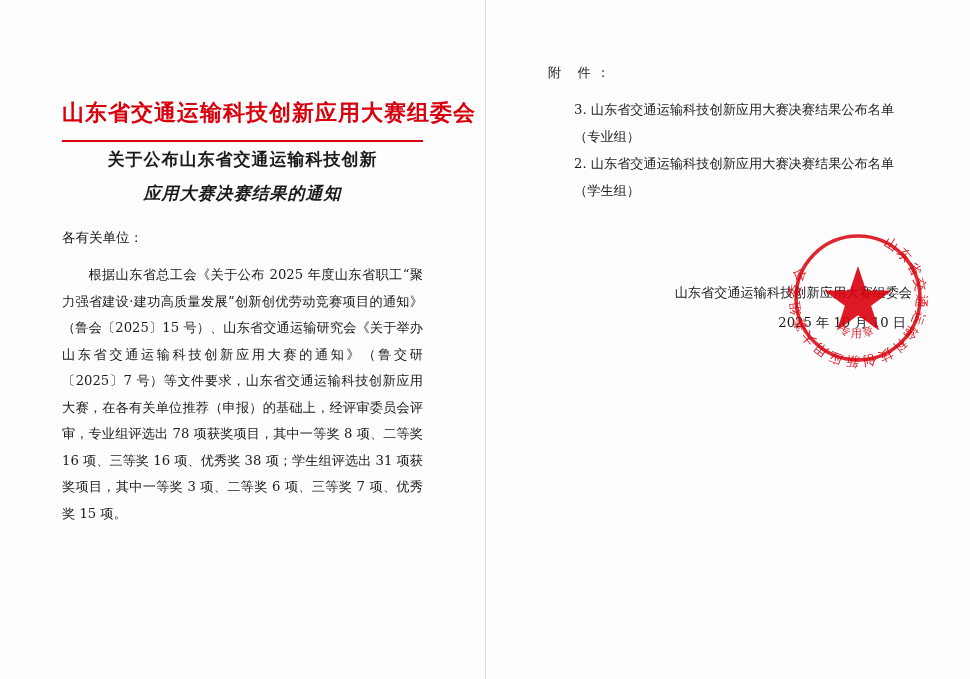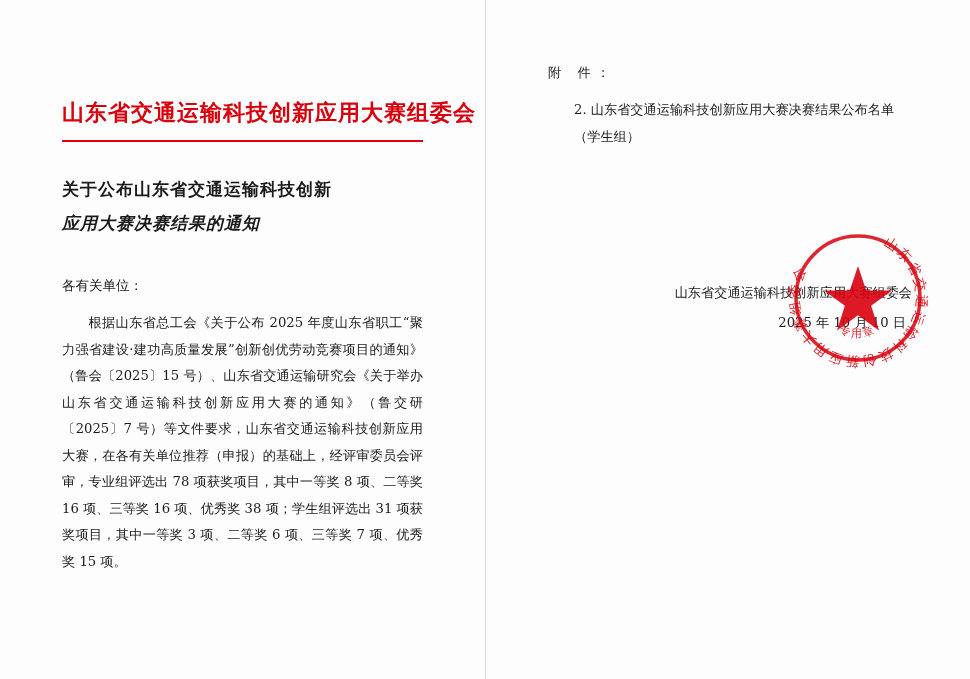--- a/index.html
+++ b/index.html
@@ -47,32 +47,32 @@
     letter-spacing: 1px;
     font-family: "DejaVu Serif", "Liberation Serif", serif;
     white-space: nowrap;
   }
   .red-rule {
     margin-top: 12px;
     height: 2px;
     background: #d8000c;
   }
   .doc-title {
-    margin-top: 30px;
+    text-align: center;
     font-size: 17px;
     font-weight: bold;
     line-height: 34px;
     letter-spacing: 1px;
   }
   .doc-title .line2 {
     display: block;
     font-style: italic;
   }
   .salutation {
-    margin-top: 32px;
+    margin-top: 14px;
     font-size: 13.5px;
     line-height: 26px;
   }
   .body-p {
     font-size: 13.2px;
     line-height: 26.5px;
     text-align: justify;
     text-justify: inter-ideograph;
     text-indent: 2em;
     margin: 12px 0 0 0;
@@ -157,23 +157,25 @@
     <p class="body-p">根据山东省总工会《关于公布 2025 年度山东省职工“聚力强省建设·建功高质量发展”创新创优劳动竞赛项目的通知》（鲁会〔2025〕15 号）、山东省交通运输研究会《关于举办山东省交通运输科技创新应用大赛的通知》（鲁交研〔2025〕7 号）等文件要求，山东省交通运输科技创新应用大赛，在各有关单位推荐（申报）的基础上，经评审委员会评审，专业组评选出 78 项获奖项目，其中一等奖 8 项、二等奖 16 项、三等奖 16 项、优秀奖 38 项；学生组评选出 31 项获奖项目，其中一等奖 3 项、二等奖 6 项、三等奖 7 项、优秀奖 15 项。</p>
 
   </div>
 
   <div class="right">
 
     <div class="attach-label">附 件：</div>
 
     <div class="attach-list">
       <div class="attach-item">
-        <span>2. 山东省交通运输科技创新应用大赛决赛结果公布名单</span>
+        <span>3. 山东省交通运输科技创新应用大赛决赛结果公布名单</span>
+        <span class="sub">（专业组）</span>
       </div>
       <div class="attach-item">
+        <span>2. 山东省交通运输科技创新应用大赛决赛结果公布名单</span>
         <span class="sub">（学生组）</span>
       </div>
     </div>
 
     <div class="sign-block">
       <span class="sign-org">山东省交通运输科技创新应用大赛组委会</span>
       <span class="sign-date">2025 年 10 月 10 日</span>
     </div>
 
     <div class="seal">

